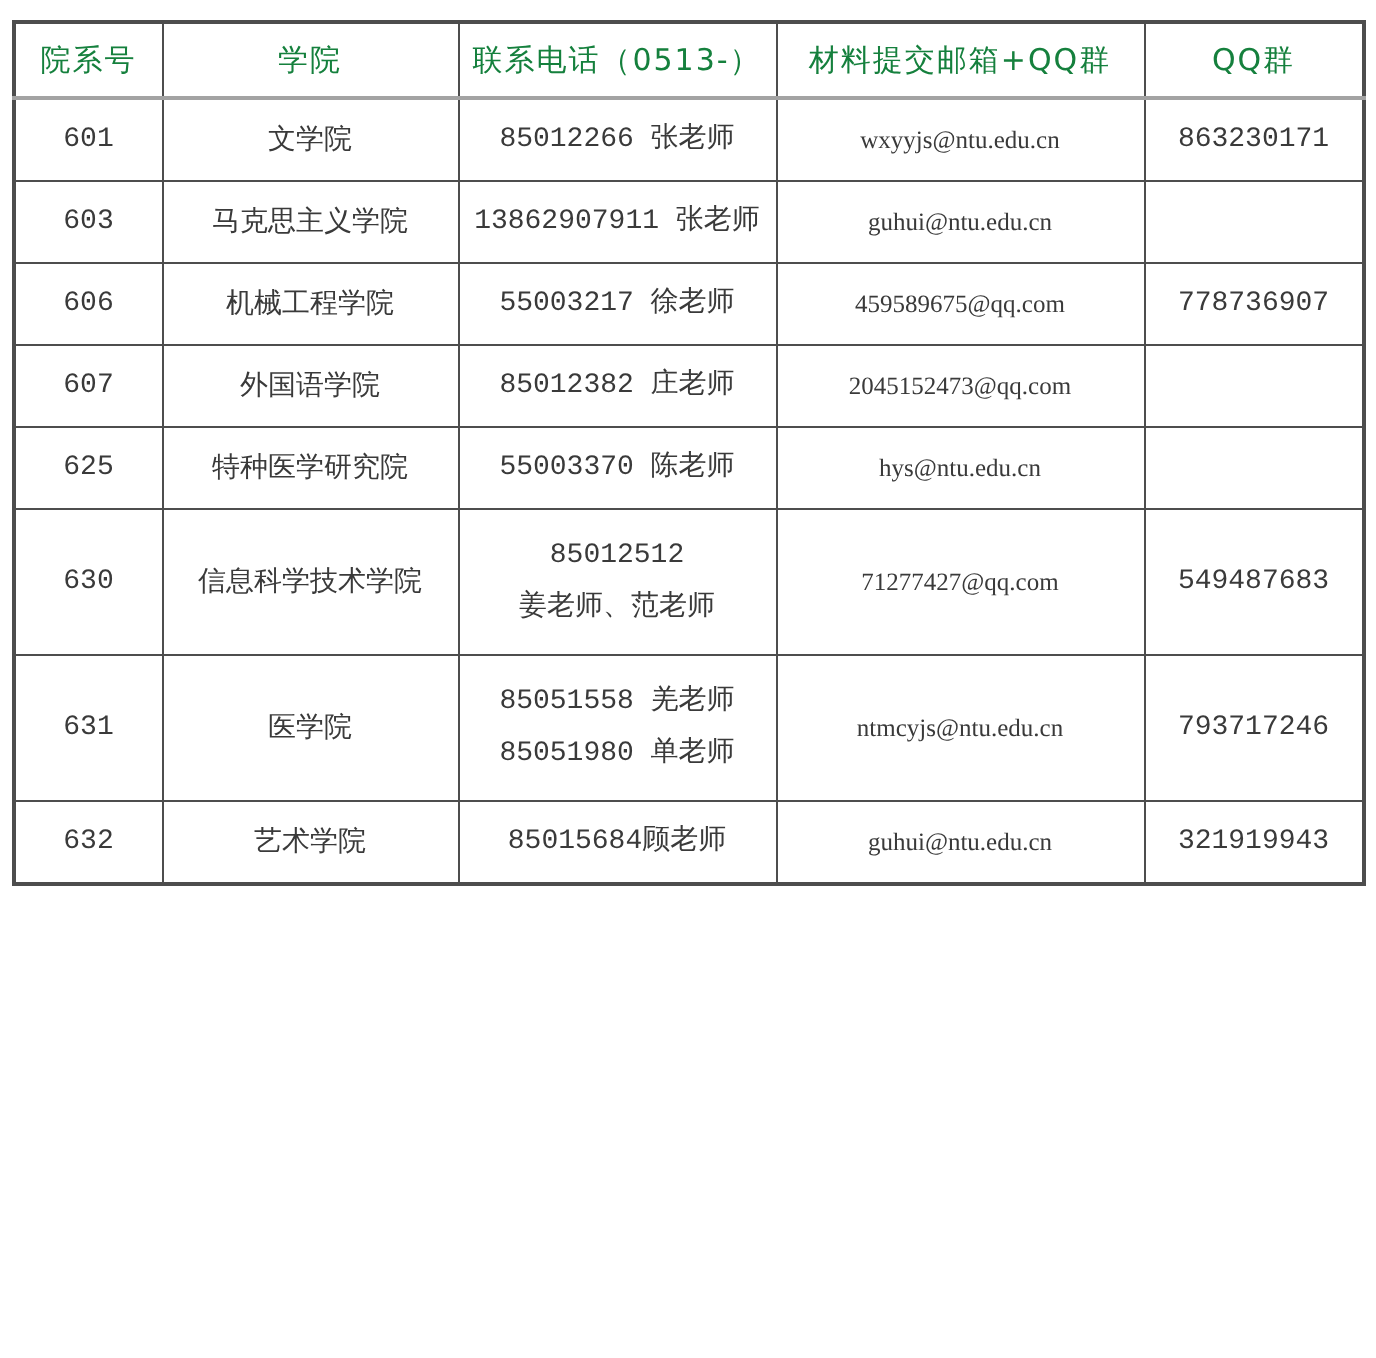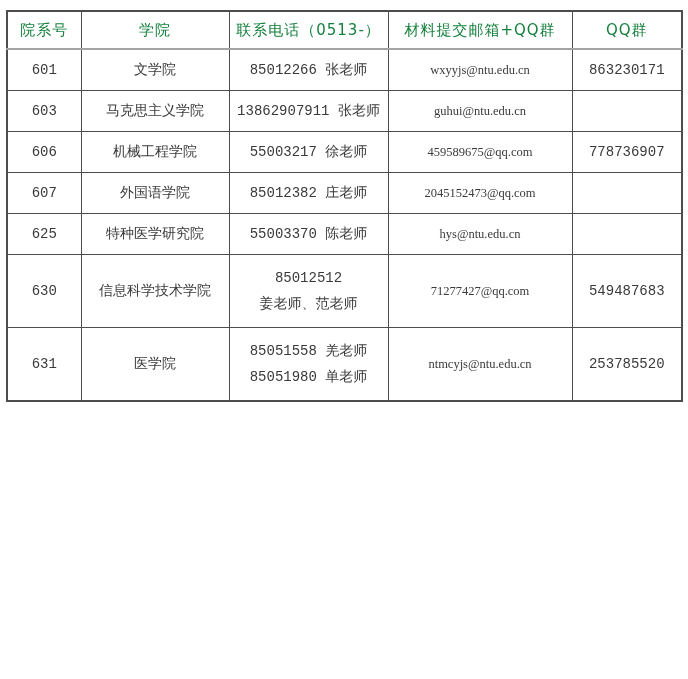--- a/index.html
+++ b/index.html
@@ -138,17 +138,26 @@
     <td class="num">549487683</td>
   </tr>
         <tr class="tall">
     <td class="num">631</td>
     <td>医学院</td>
     <td class="num">
             <div class="phone-line">85051558 羌老师</div>
             <div class="phone-line">85051980 单老师</div>
           </td>
     <td class="email">ntmcyjs@ntu.edu.cn</td>
-    <td class="num">253785520</td>
+    <td class="num">793717246</td>
+  </tr>
+        <tr>
+    <td class="num">632</td>
+    <td>艺术学院</td>
+    <td class="num">
+            <div class="phone-line">85015684顾老师</div>
+          </td>
+    <td class="email">guhui@ntu.edu.cn</td>
+    <td class="num">321919943</td>
   </tr>
       </tbody>
   </table>
 </div>
 
 </body></html>

